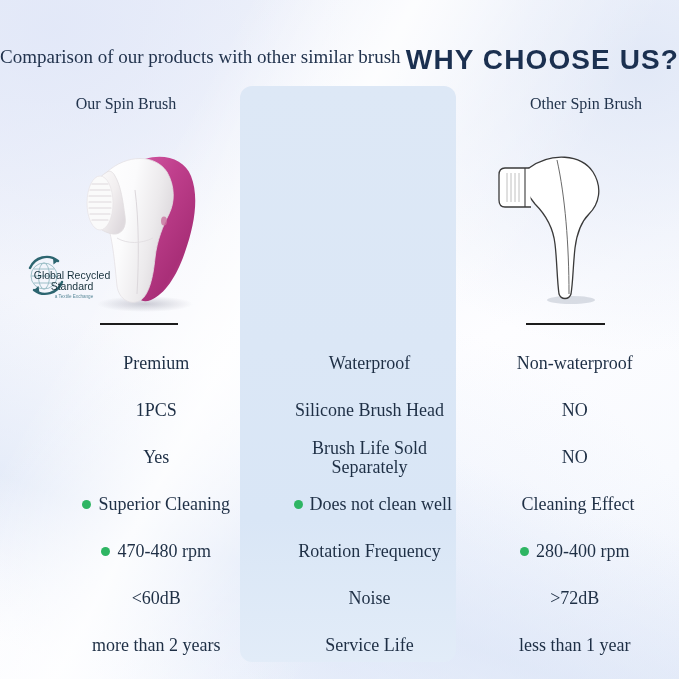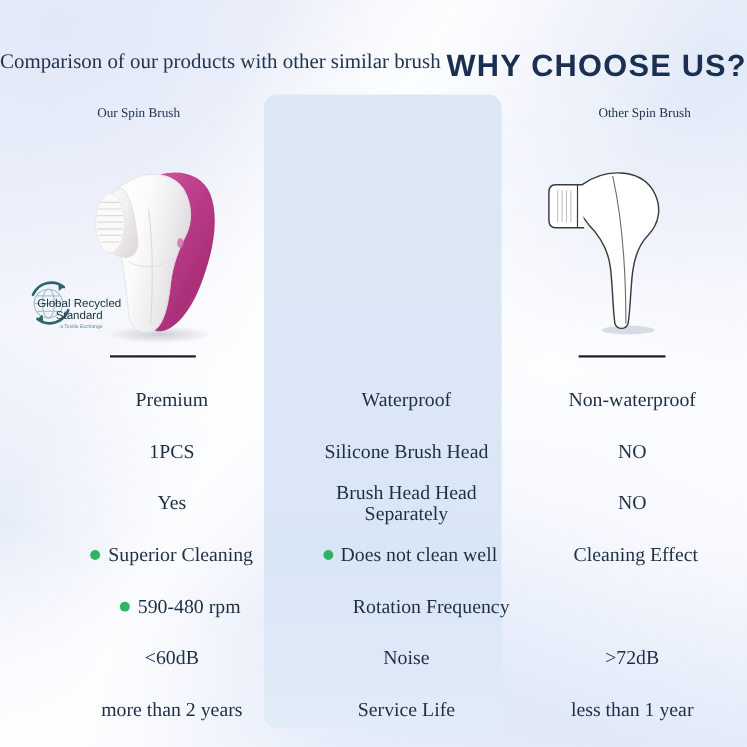--- a/index.html
+++ b/index.html
@@ -60,21 +60,21 @@
     width: 216px;
     height: 576px;
     border-radius: 12px;
     background: linear-gradient(180deg, #dde8f6 0%, #dbe7f6 45%, #d9e6f6 75%, #e2ecf8 100%);
   }
 
   
   .col-head {
     position: absolute;
     top: 95px;
-    font-size: 12px;
+    font-size: 16px;
     color: #1f3category;
     color: #22344d;
     text-align: center;
   }
   .col-head.left  { left: 28px;  width: 196px; }
   .col-head.right { left: 488px; width: 196px; }
 
   
   .product-left {
     position: absolute;
@@ -294,21 +294,21 @@
       <div class="cell right">
         <span class="label">NO</span>
       </div>
     </div>
 
     <div class="row">
       <div class="cell left">
         <span class="label">Yes</span>
       </div>
       <div class="cell middle two-line">
-        <span class="label">Brush Head Head Separately</span>
+        <span class="label">Brush Life Sold Separately</span>
       </div>
       <div class="cell right">
         <span class="label">NO</span>
       </div>
     </div>
 
     <div class="row">
       <div class="cell left">
         <span class="bullet"></span>
         <span class="label">Superior Cleaning</span>
@@ -318,24 +318,28 @@
         <span class="label">Does not clean well</span>
       </div>
       <div class="cell middle">
         <span class="label">Cleaning Effect</span>
       </div>
     </div>
 
     <div class="row">
       <div class="cell left">
         <span class="bullet"></span>
-        <span class="label">590-480 rpm</span>
+        <span class="label">470-480 rpm</span>
       </div>
       <div class="cell middle">
         <span class="label">Rotation Frequency</span>
+      </div>
+      <div class="cell right">
+        <span class="bullet"></span>
+        <span class="label">280-400 rpm</span>
       </div>
     </div>
 
     <div class="row">
       <div class="cell left">
         <span class="label">&lt;60dB</span>
       </div>
       <div class="cell middle">
         <span class="label">Noise</span>
       </div>

